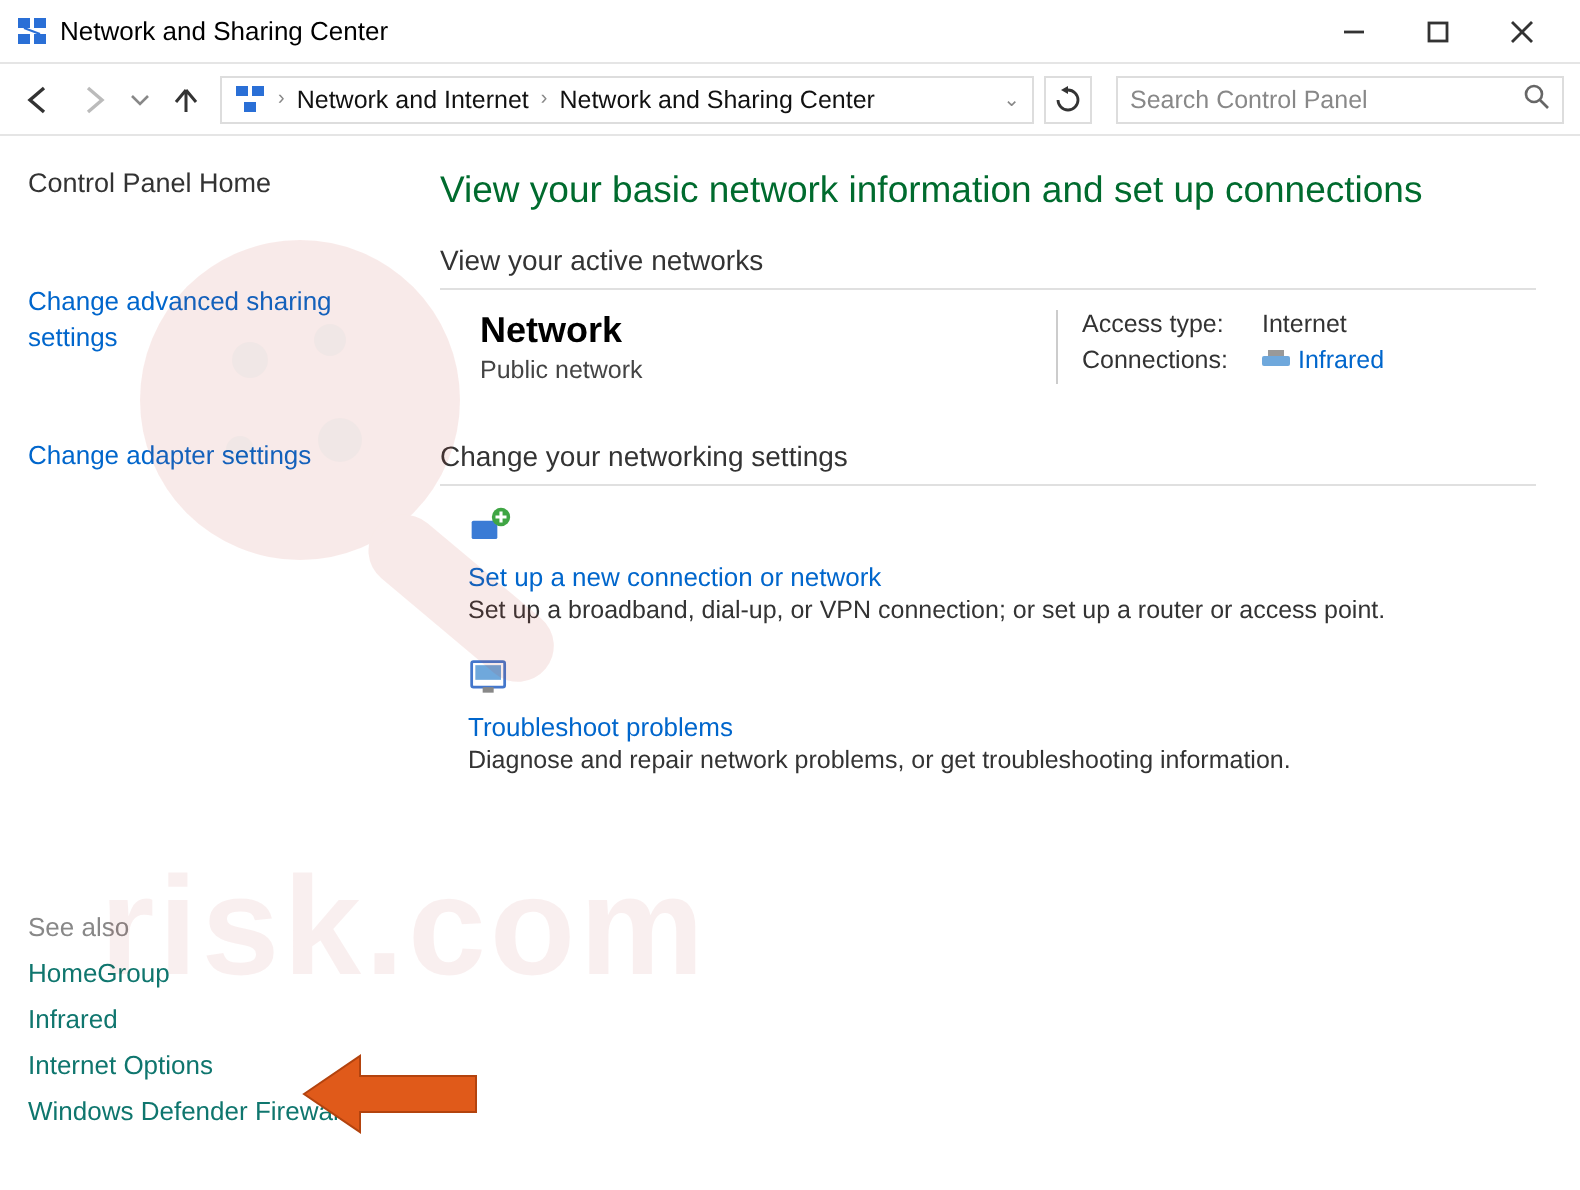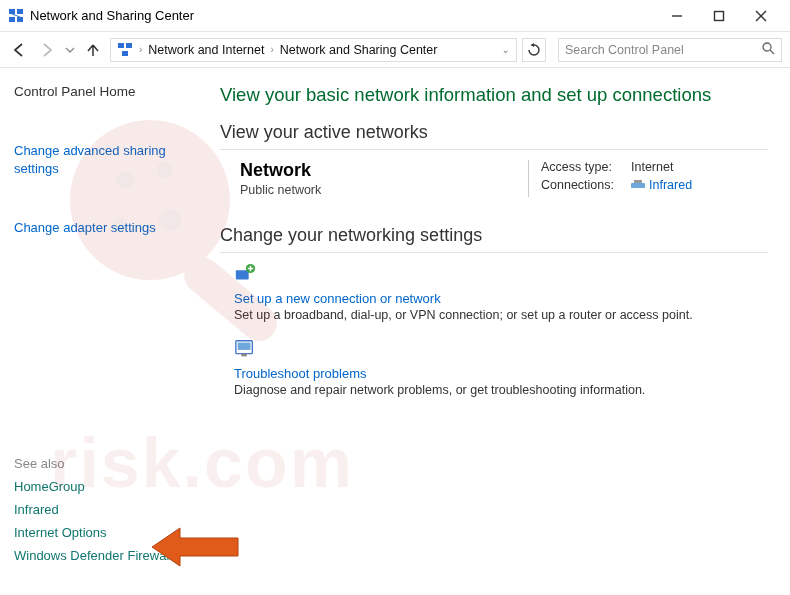--- a/index.html
+++ b/index.html
@@ -135,21 +135,21 @@
     padding: 16px 22px 0 10px;
   }
   .main-title {
     color: #006b2e;
     font-size: 18.5px;
     font-weight: 400;
     margin-bottom: 16px;
   }
   .section-sub {
     color: #333;
-    font-size: 18px;
+    font-size: 14px;
     margin-bottom: 10px;
   }
   .active-network {
     display: flex;
     margin: 10px 0 28px 20px;
     border-left: 0;
   }
   .net-left {
     flex: 1.0;
   }

